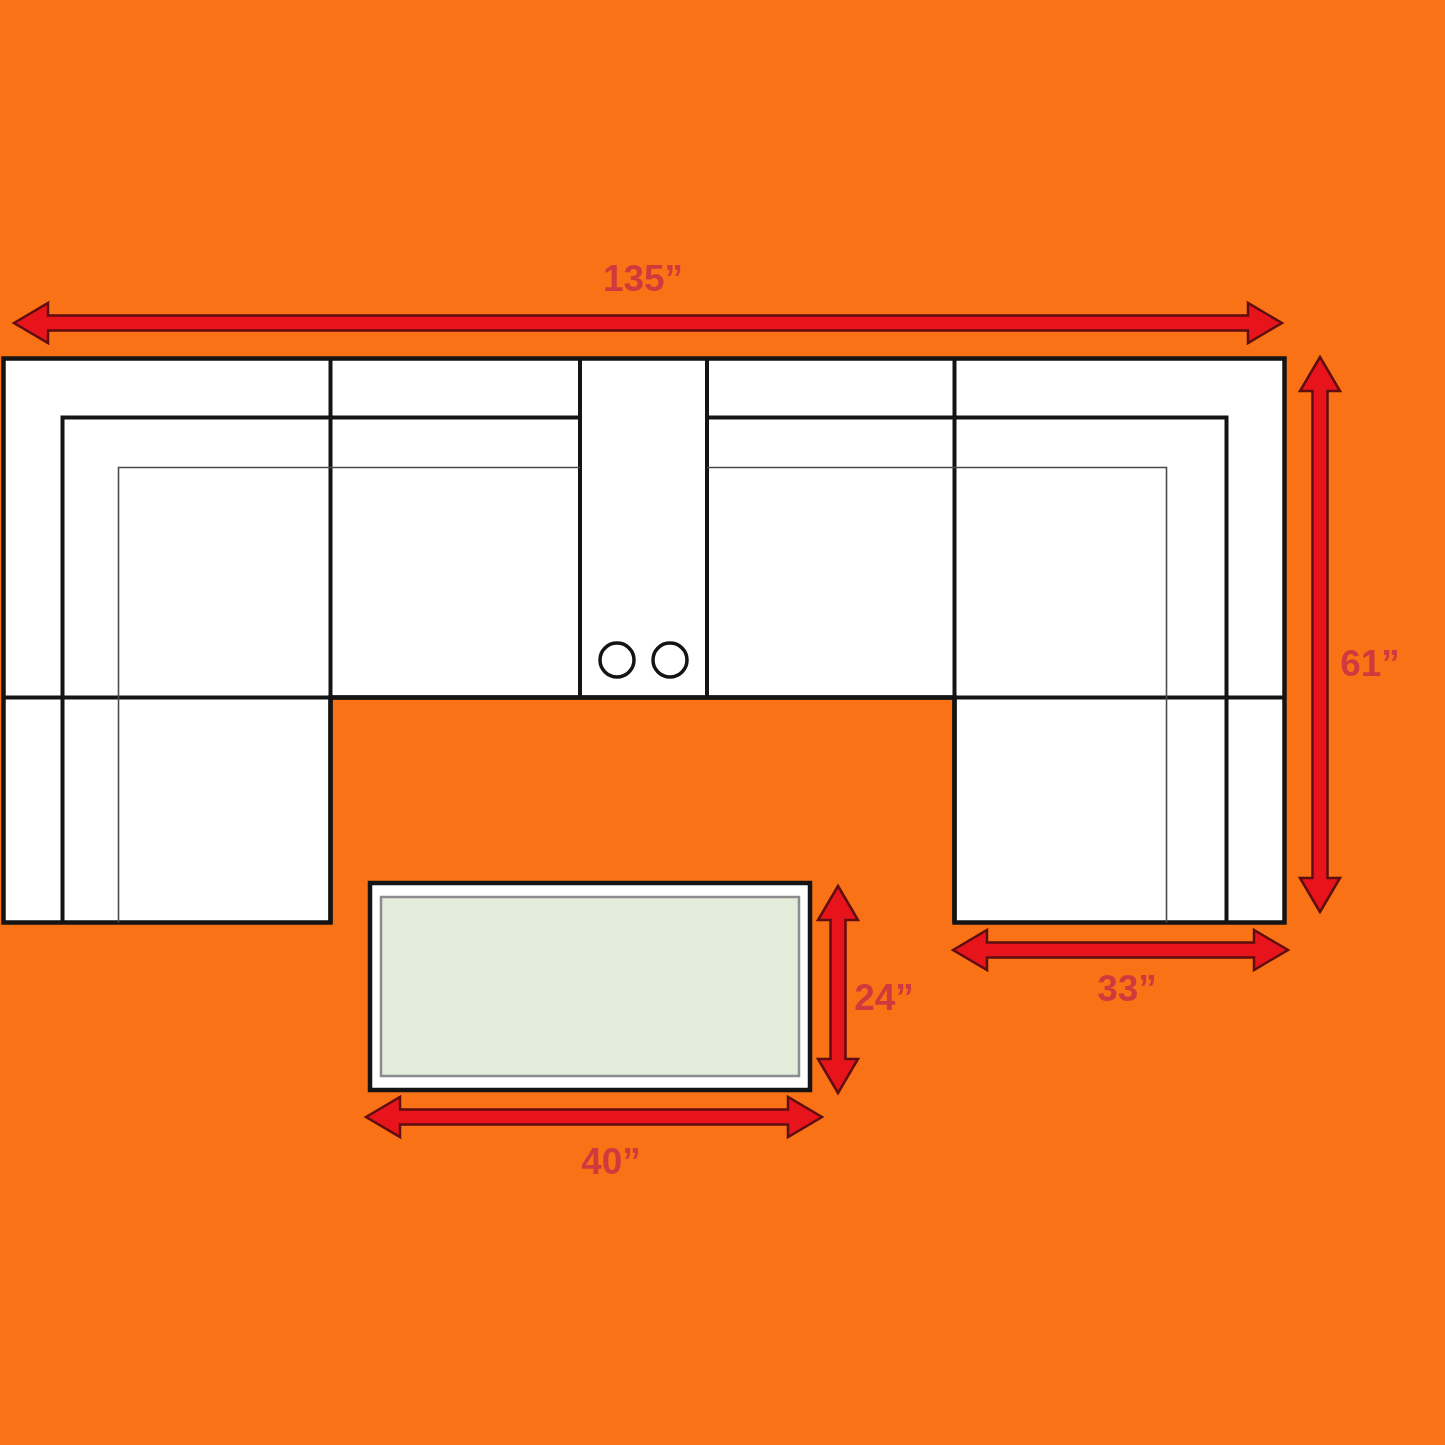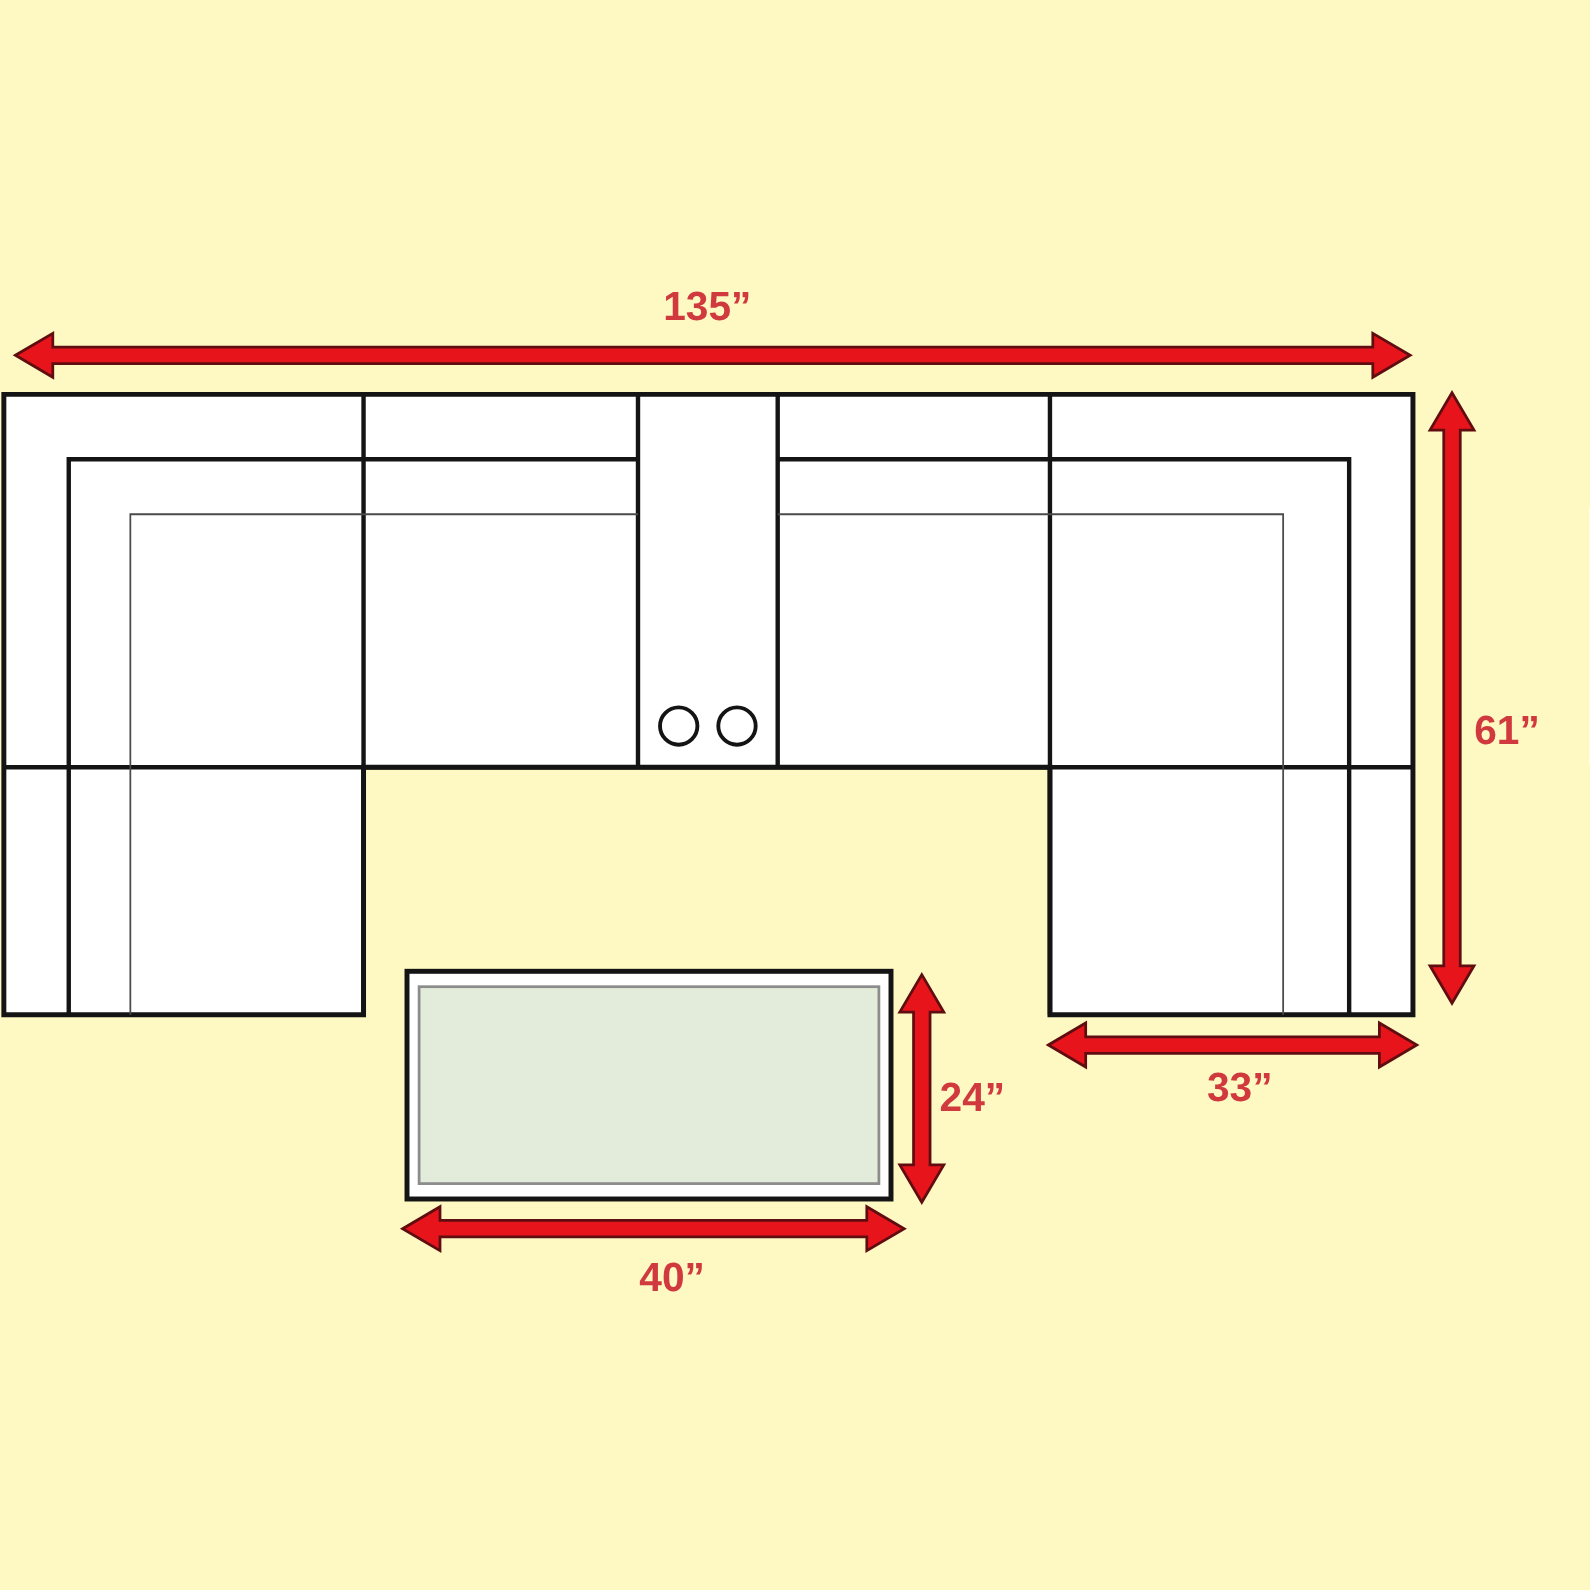--- a/index.html
+++ b/index.html
@@ -7,21 +7,21 @@
     padding:0;
     background:#ffffff;
     width:1445px;
     height:1445px;
     font-family:"Liberation Sans", sans-serif;
   }
   .canvas{
     position:relative;
     width:1445px;
     height:1445px;
-    background:#fef9c3;
+    background:#f97316;
     overflow:hidden;
   }
   svg{display:block;}
   
   .outline{fill:#ffffff;stroke:#141414;stroke-width:4.5;stroke-linejoin:miter;}
   .thick{fill:none;stroke:#141414;stroke-width:4;}
   .thin{fill:none;stroke:#4a4a4a;stroke-width:1.6;}
   .cup{fill:#ffffff;stroke:#141414;stroke-width:3.5;}
   
   .table-outer{fill:#ffffff;stroke:#141414;stroke-width:4.5;}

